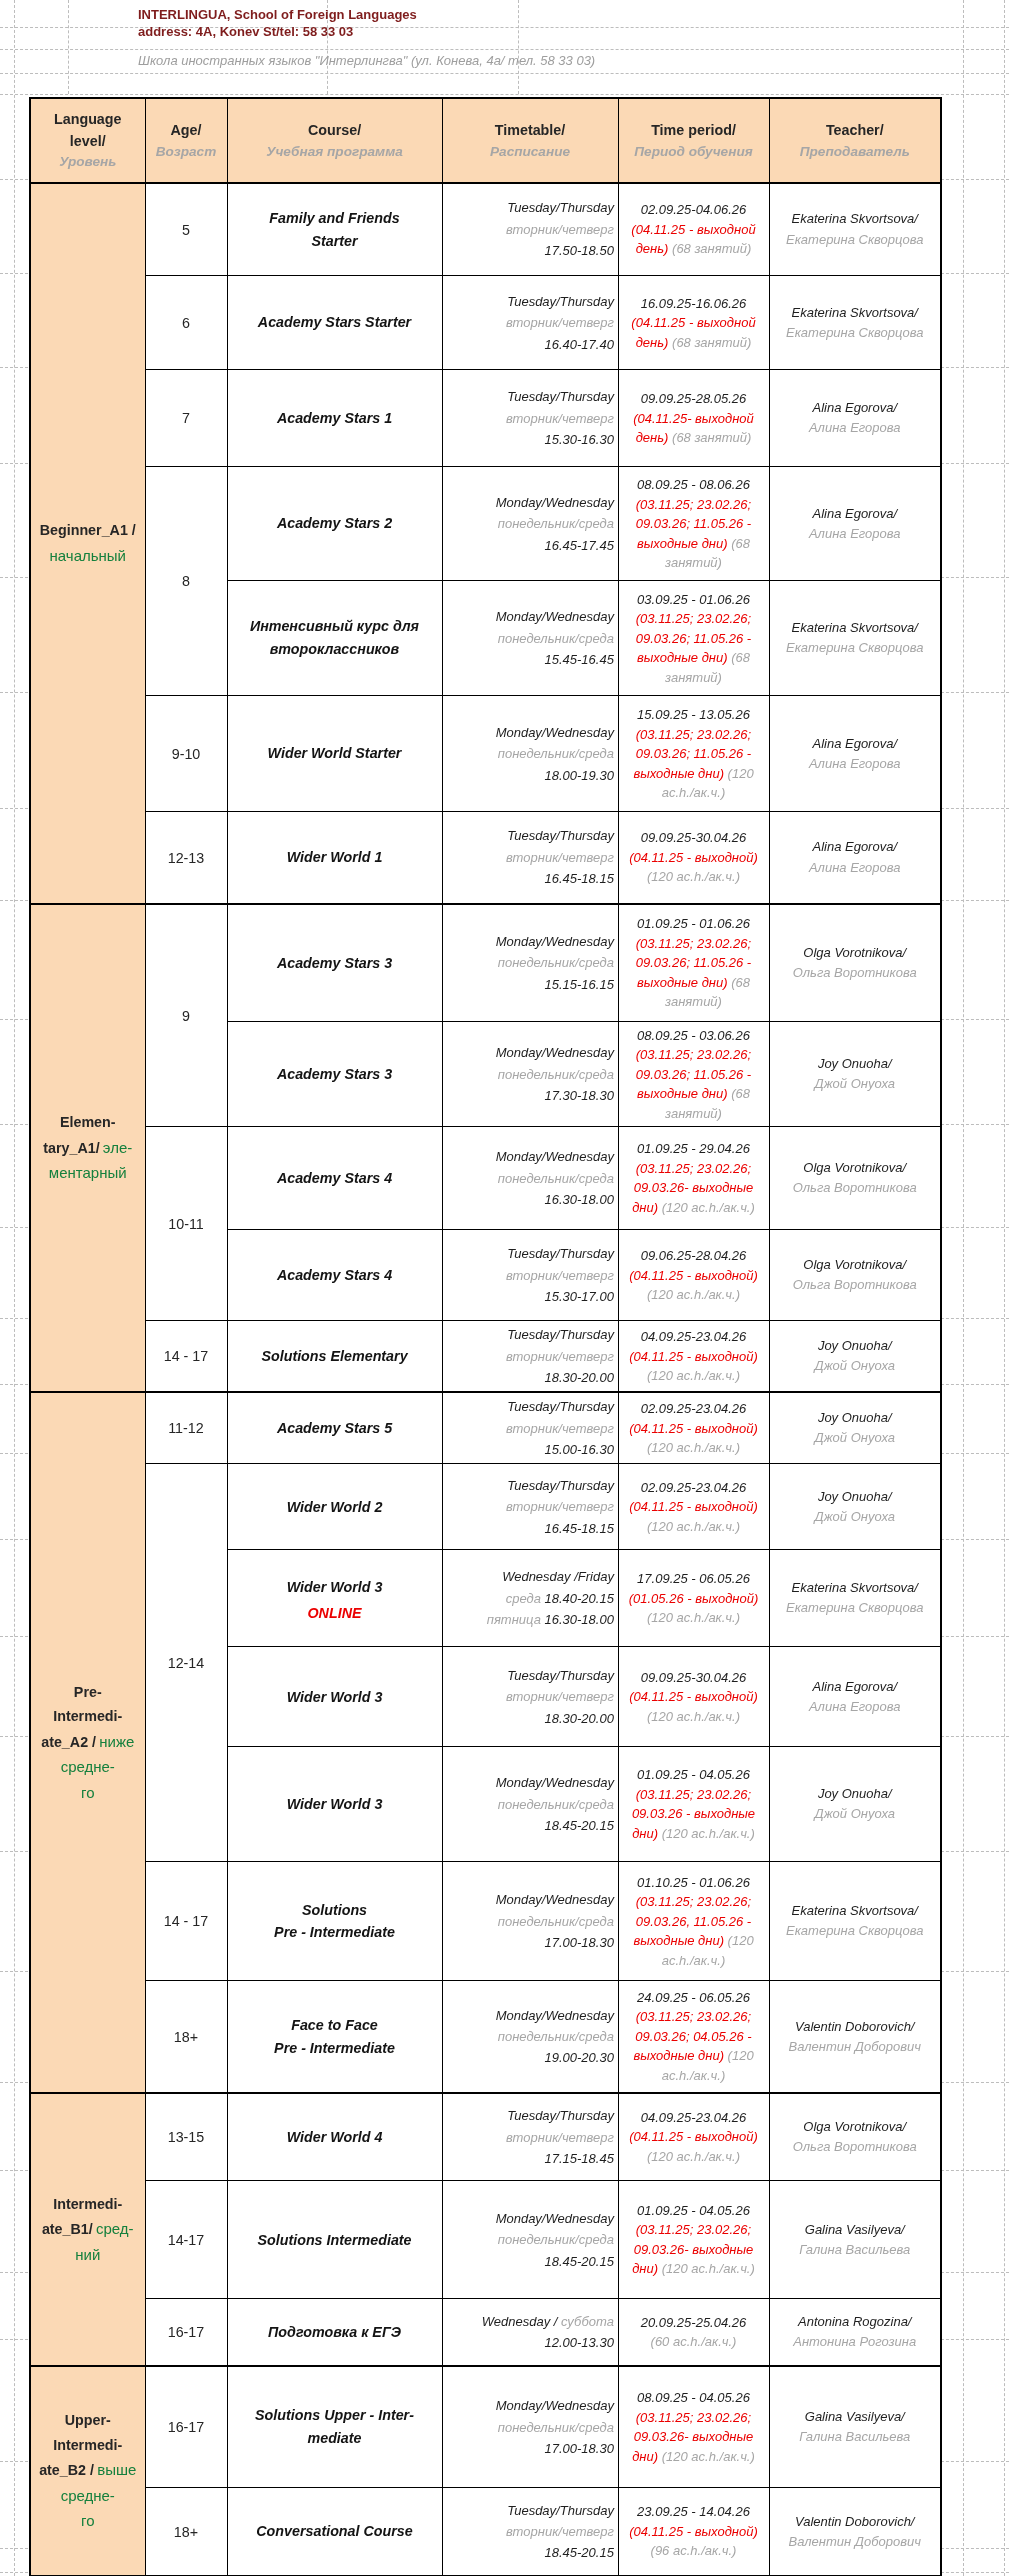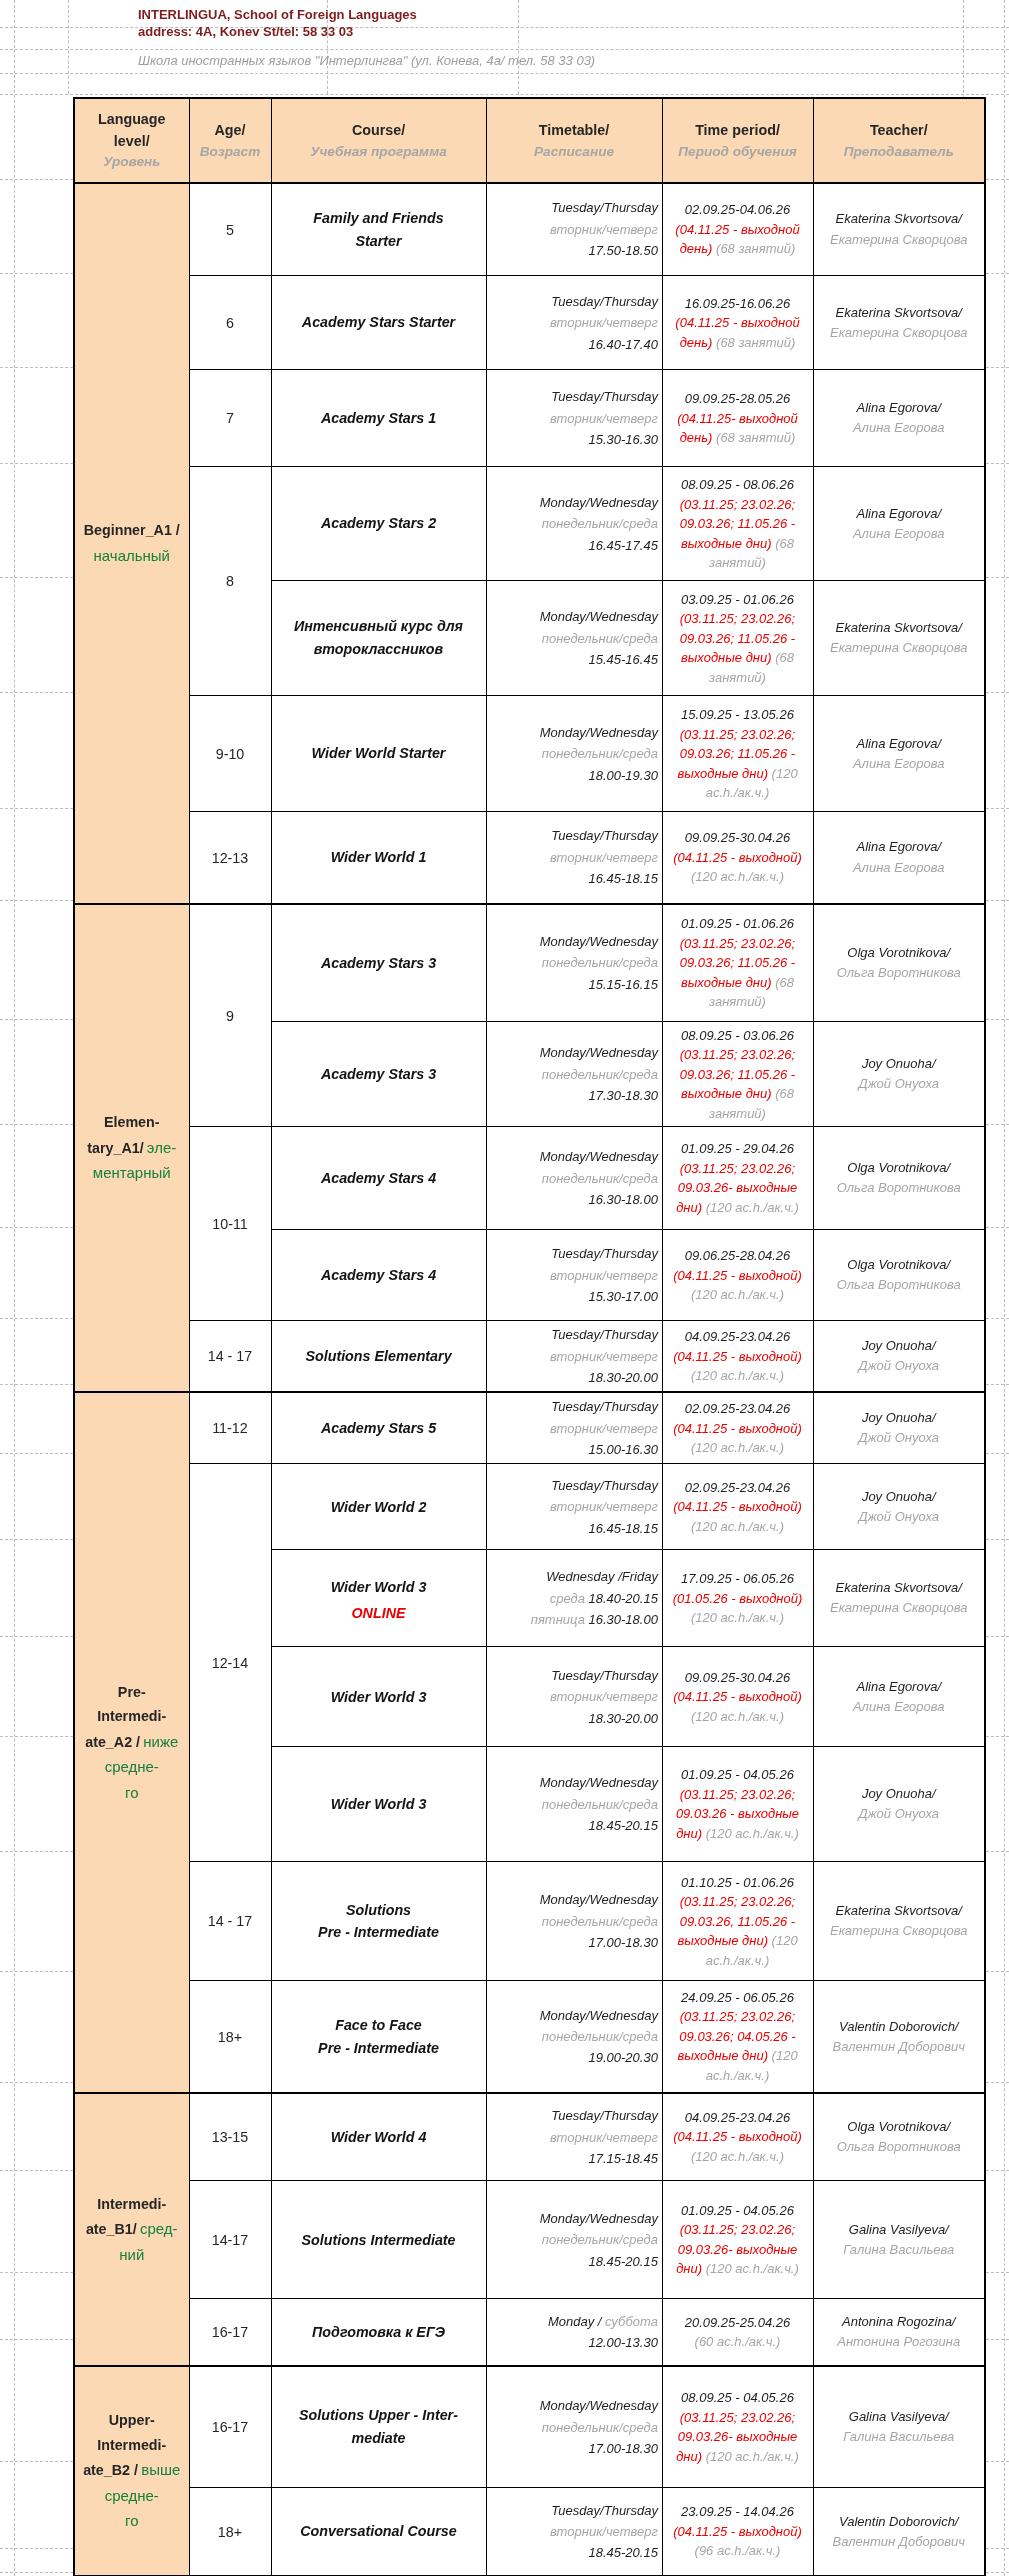--- a/index.html
+++ b/index.html
@@ -8,21 +8,21 @@
   
   .hline{position:absolute;height:0;border-top:0.7px dashed #bdbdbd;left:0;width:1009px;}
   .vline{position:absolute;width:0;border-left:0.7px dashed #bdbdbd;}
   
   .title-line{position:absolute;left:138px;white-space:nowrap;font-size:13px;}
   .t-bold{font-weight:bold;color:#7f1d1d;}
   .t-gray{color:#9e9e9e;font-style:italic;}
   
   table.schedule{position:absolute;left:29px;top:97px;width:911px;
                  border-collapse:collapse;table-layout:fixed;background:#fff;
-                 border:2.2px solid #000;margin-left:44px;}
+                 border:2.2px solid #000;}
   .schedule th,.schedule td{border:1.4px solid #000;vertical-align:middle;
                  text-align:center;padding:2.9px 3.6px;background:#fff;}
   .schedule thead th{background:#fbd9b5;height:77px;}
   .schedule tr.sec-start td{border-top:2.2px solid #000;}
   th .h-en{display:block;font-weight:bold;font-size:14.3px;color:#262626;line-height:1.5;}
   th .h-ru{display:block;font-style:italic;font-size:13.6px;color:#a6a6a6;line-height:1.4;}
   td.level{background:#fbd9b5;}
   .lv-en{font-weight:bold;font-size:14.3px;color:#262626;white-space:pre-line;line-height:1.7;}
   .lv-ru{font-size:15px;color:#15803d;white-space:pre-line;line-height:1.7;}
   td.age{font-size:14.3px;color:#262626;}
@@ -485,21 +485,21 @@
           </td>
           <td class="teacher">
             <div class="dk">Galina Vasilyeva/</div>
             <div class="gy">Галина Васильева</div>
           </td>
         </tr>
         <tr style="height: 67px;">
           <td class="age" rowspan="1">16-17</td>
           <td class="course"><span class="course-title">Подготовка к ЕГЭ</span></td>
           <td class="tt">
-            <div><span class="dk">Monday / </span><span class="gy">суббота</span></div>
+            <div><span class="dk">Wednesday / </span><span class="gy">суббота</span></div>
             <div><span class="dk">12.00-13.30</span></div>
           </td>
           <td class="period">
             <div class="dk">20.09.25-25.04.26</div>
             <div><span class="gy">(60 ас.h./ак.ч.)</span></div>
           </td>
           <td class="teacher">
             <div class="dk">Antonina Rogozina/</div>
             <div class="gy">Антонина Рогозина</div>
           </td>

